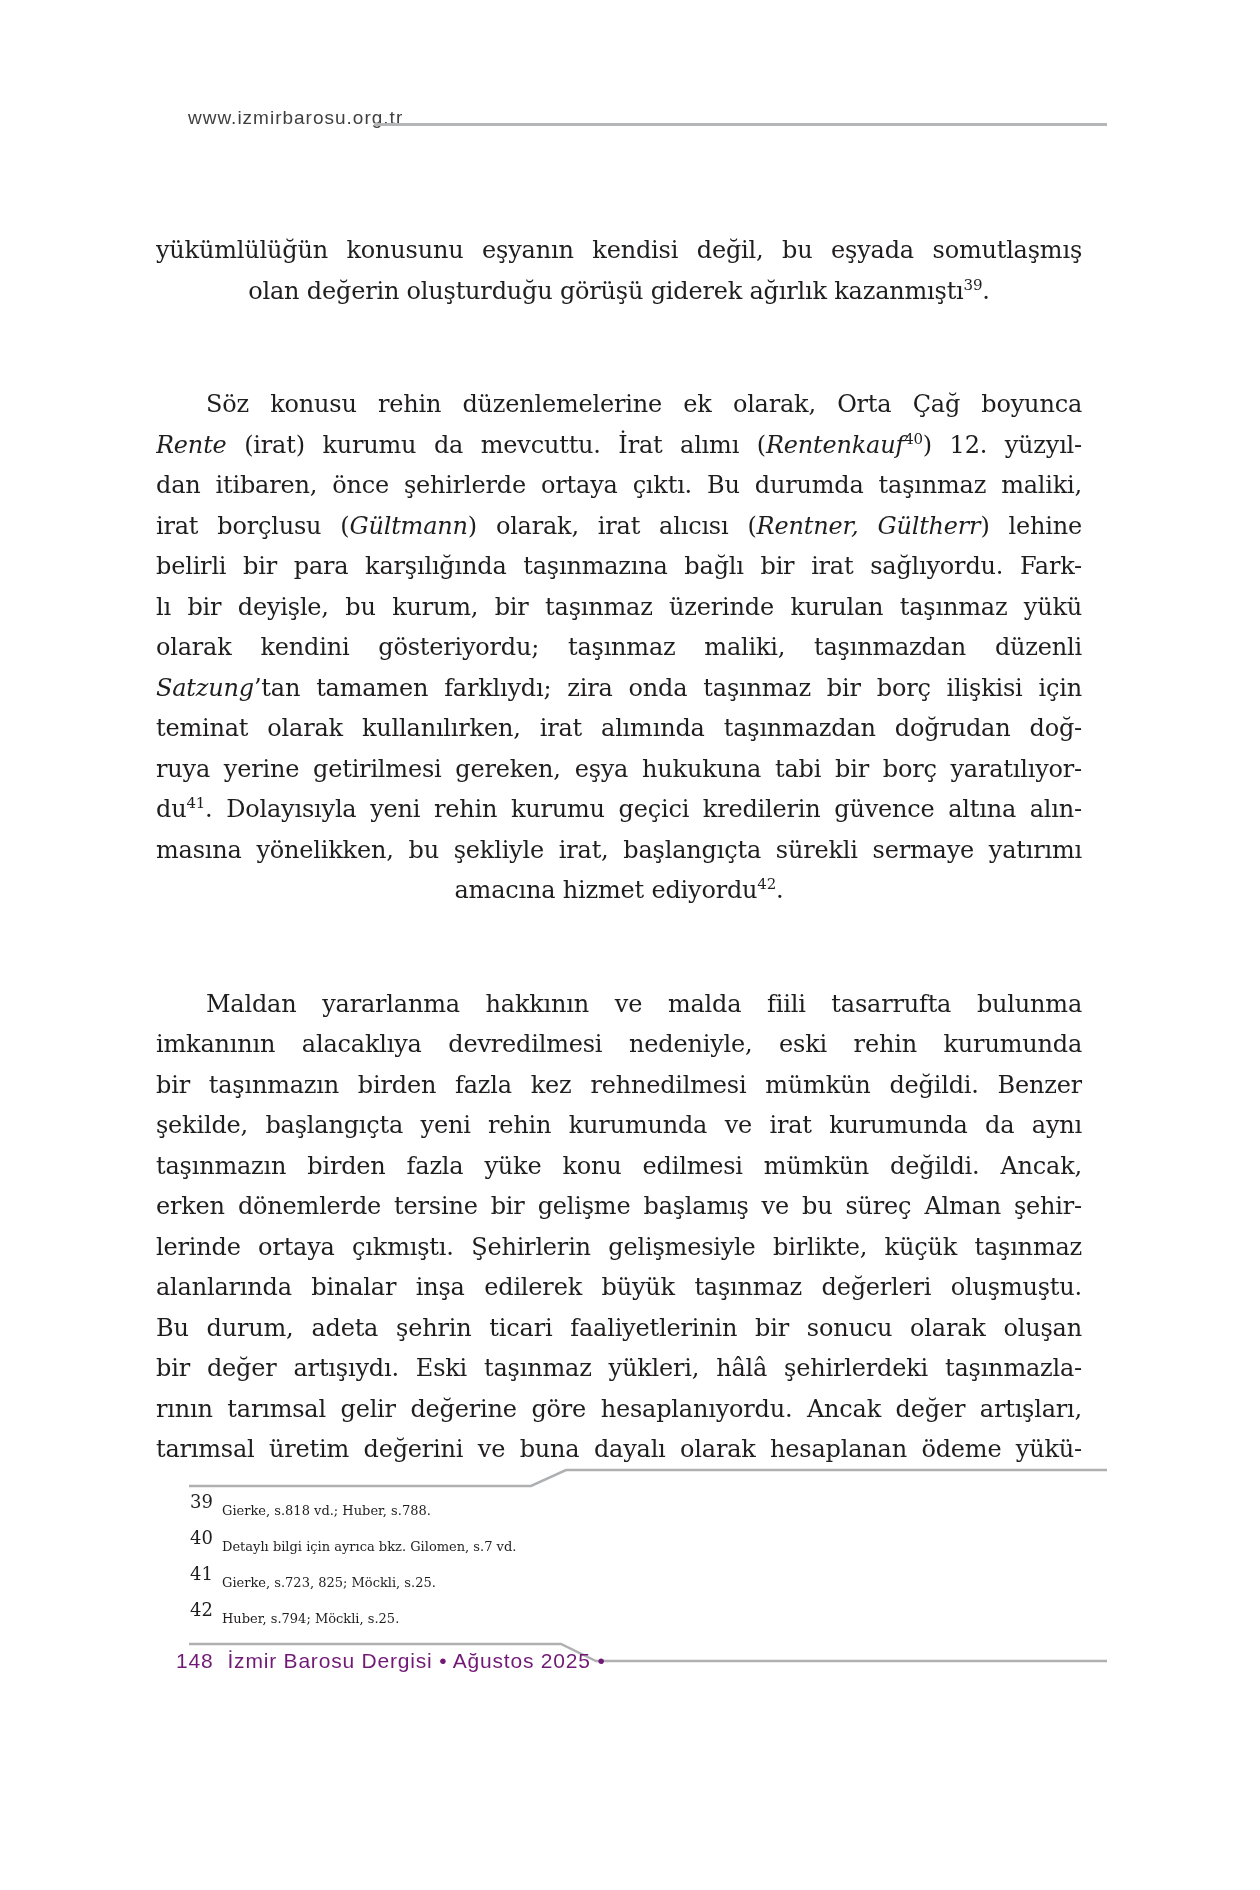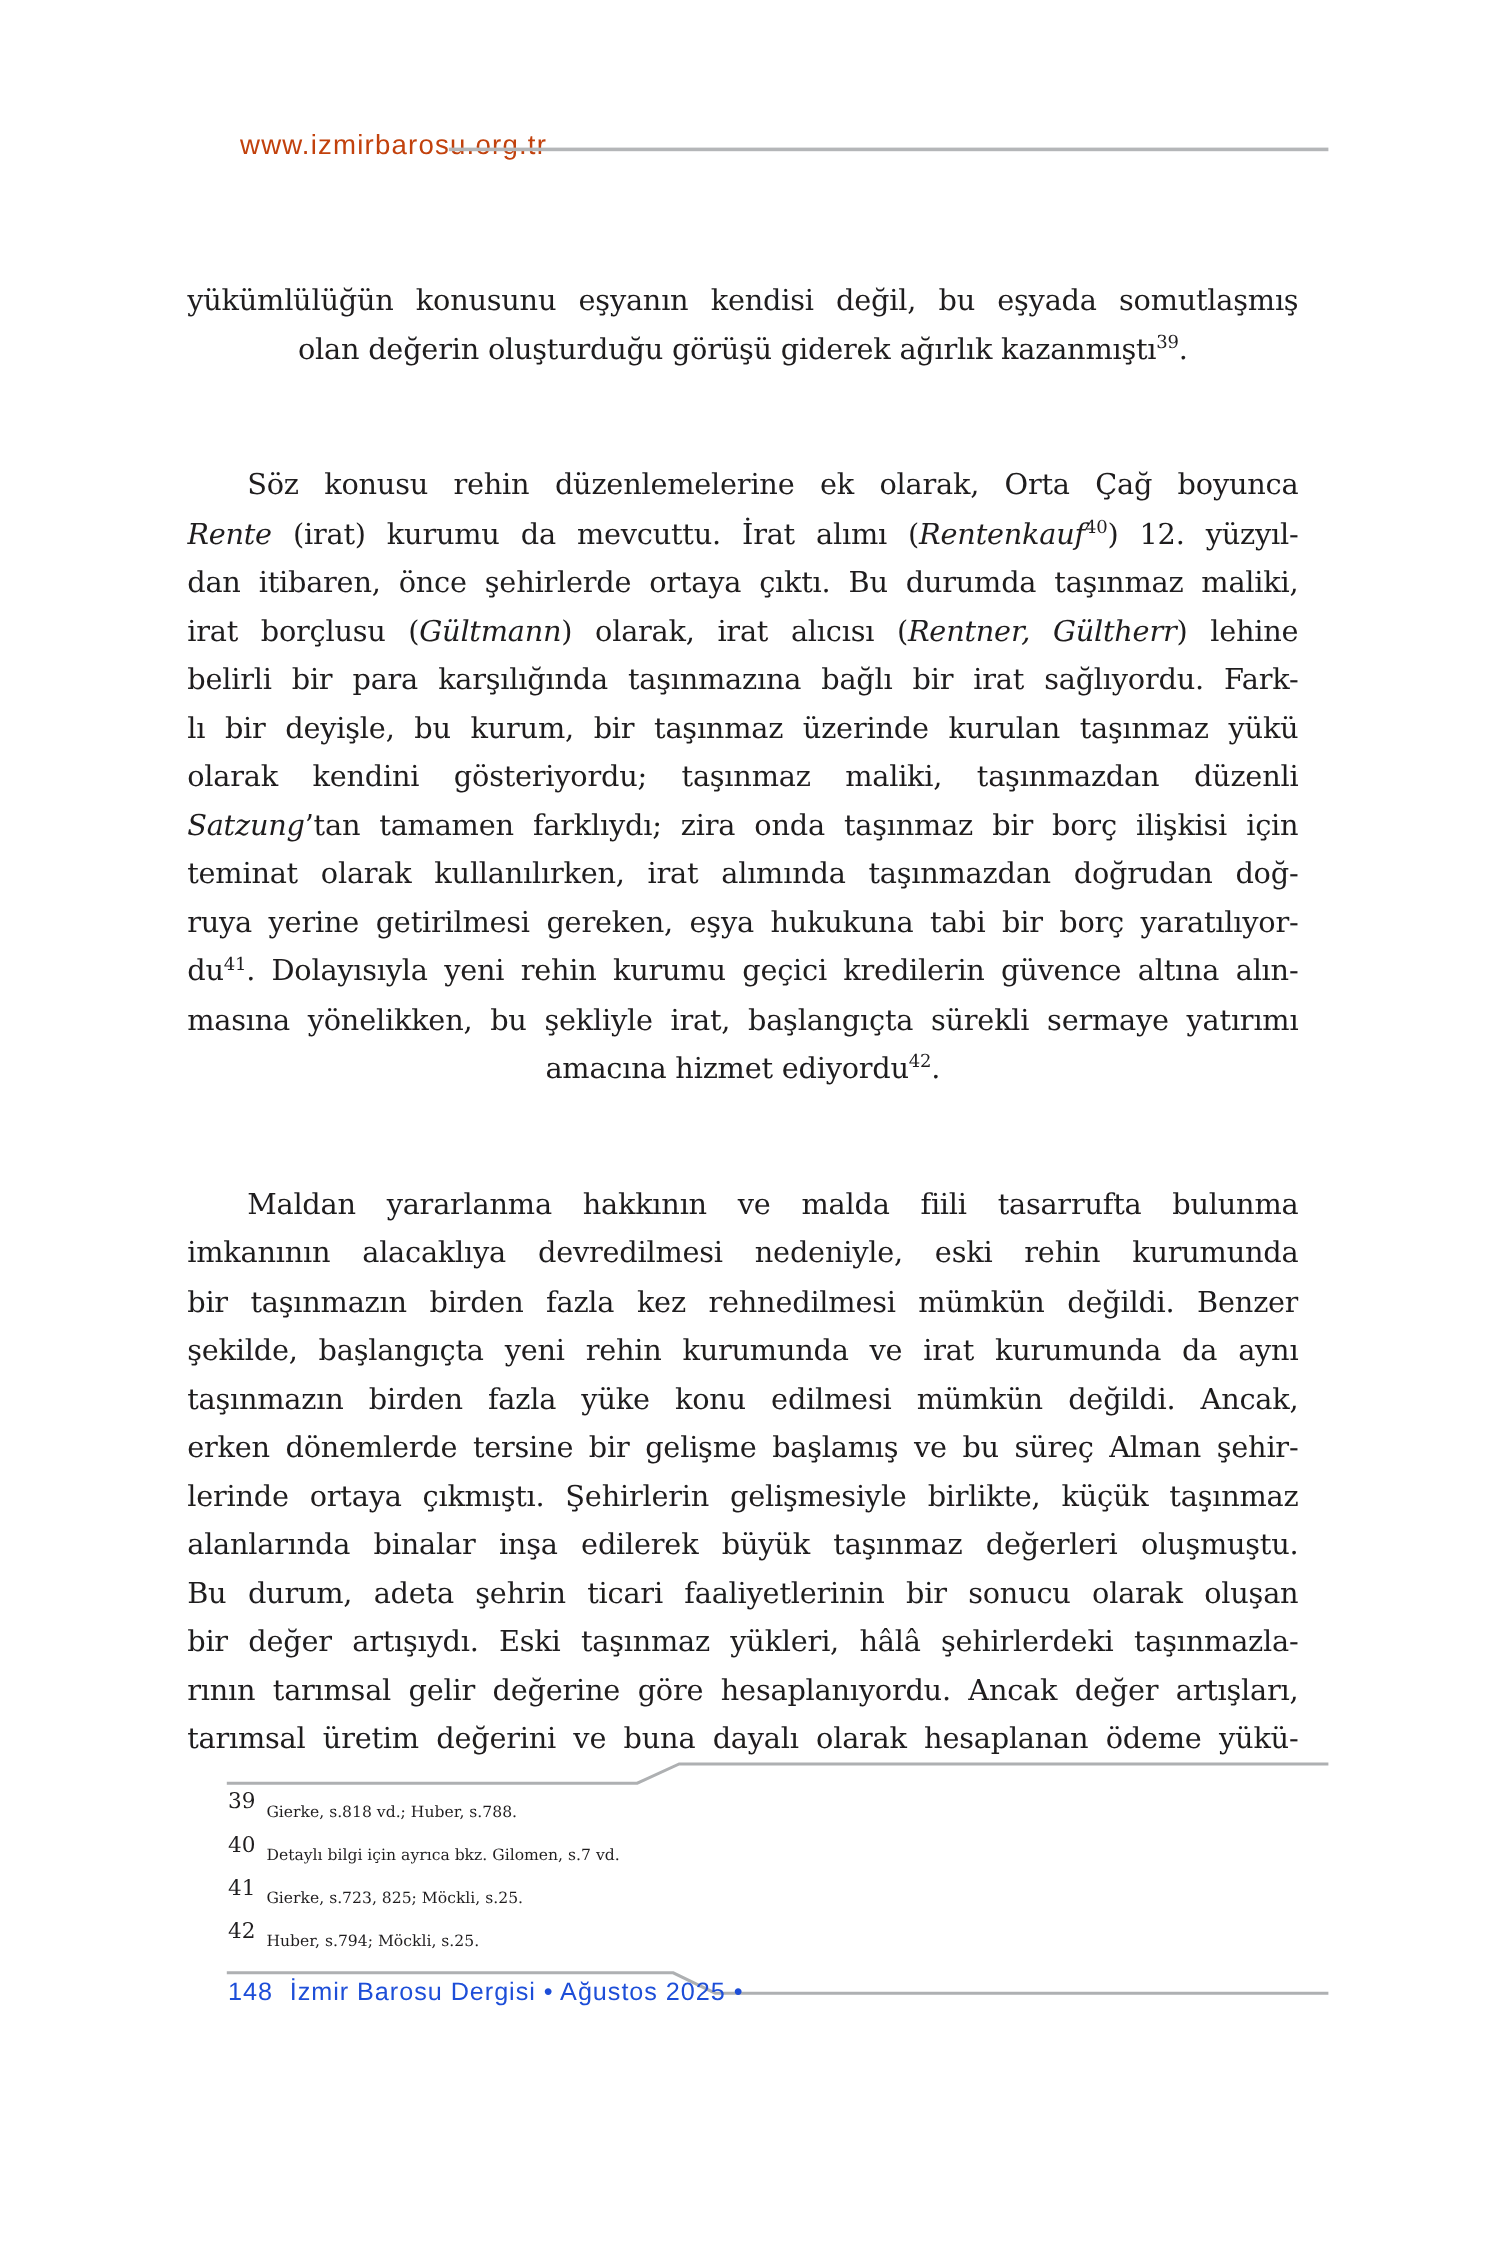--- a/index.html
+++ b/index.html
@@ -9,23 +9,22 @@
     margin:0 auto;
     background:#ffffff;
     overflow:hidden;
     font-family:"DejaVu Serif", serif;
     color:#1f1d1e;
   }
   
   .hdr-url{
     position:absolute;left:188px;top:107px;
     font-family:"Liberation Sans", sans-serif;
-    font-size:23px;letter-spacing:1px;
-    color:#c2410c;
-    margin-left:12px;
+    font-size:19px;letter-spacing:1px;
+    color:#404040;
   }
   .hdr-rule{
     position:absolute;left:374px;top:123px;
     width:733px;height:3px;background:#b4b6b8;
   }
   
   .article{
     position:absolute;left:156px;top:230px;width:926px;
     font-size:24px;letter-spacing:-0.2px;
   }
@@ -55,24 +54,24 @@
     font-size:19px;
   }
   .fnitem{position:relative;padding-left:32px;height:21px;margin-bottom:15px;}
   .fnum{
     position:absolute;left:0;top:-6px;
     font-size:18px;
   }
   .ftext{font-size:13px;}
   
   .footer-text{
-    position:absolute;left:190px;top:1649px;
+    position:absolute;left:176px;top:1649px;
     font-family:"Liberation Sans", sans-serif;
     font-size:21px;letter-spacing:0.8px;
-    color:#1d4ed8;white-space:nowrap;
+    color:#701a75;white-space:nowrap;
   }
   .footer-text .pgnum{margin-right:14px;}
 </style>
 </head>
 <body>
 
 <div class="page">
 
   <div class="hdr-url">www.izmirbarosu.org.tr</div>
   <div class="hdr-rule"></div>

